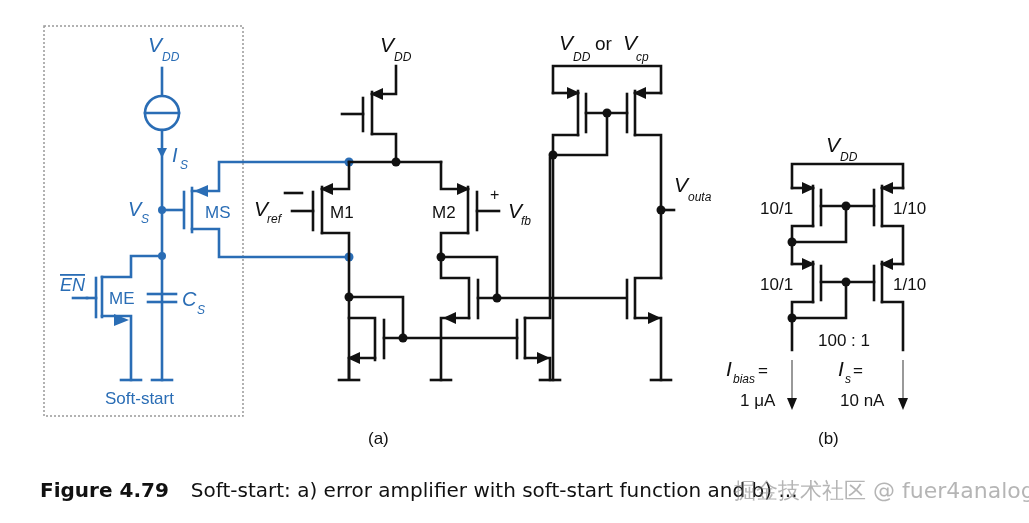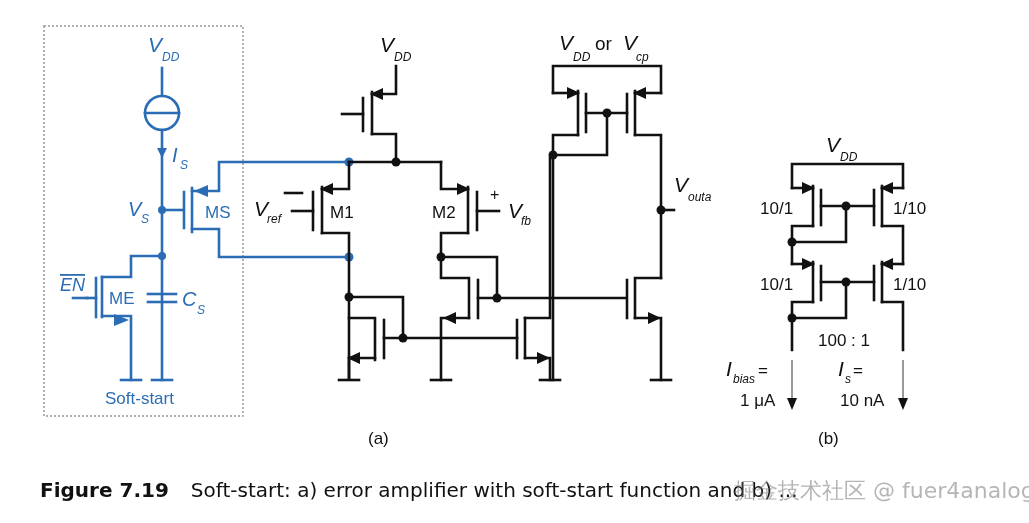--- a/index.html
+++ b/index.html
@@ -220,15 +220,15 @@
     <text class="t" x="740" y="406" font-size="17">1 μA</text>
     <text class="t it" x="838" y="376" font-size="21">I</text>
     <text class="t it" x="845" y="383" font-size="12">s</text>
     <text class="t" x="853" y="376" font-size="17">=</text>
     <text class="t" x="840" y="406" font-size="17">10 nA</text>
   </g>
   <text class="t" x="818" y="444" font-size="17">(b)</text>
 </svg>
 
 <div class="caption">
-  <span class="num">Figure 7.19</span><span>Soft-start: a) error amplifier with soft-start function and b) ...</span>
+  <span class="num">Figure 4.79</span><span>Soft-start: a) error amplifier with soft-start function and b) ...</span>
 </div>
 <div class="wm">掘金技术社区 @ fuer4analog</div>
 
 </body></html>

